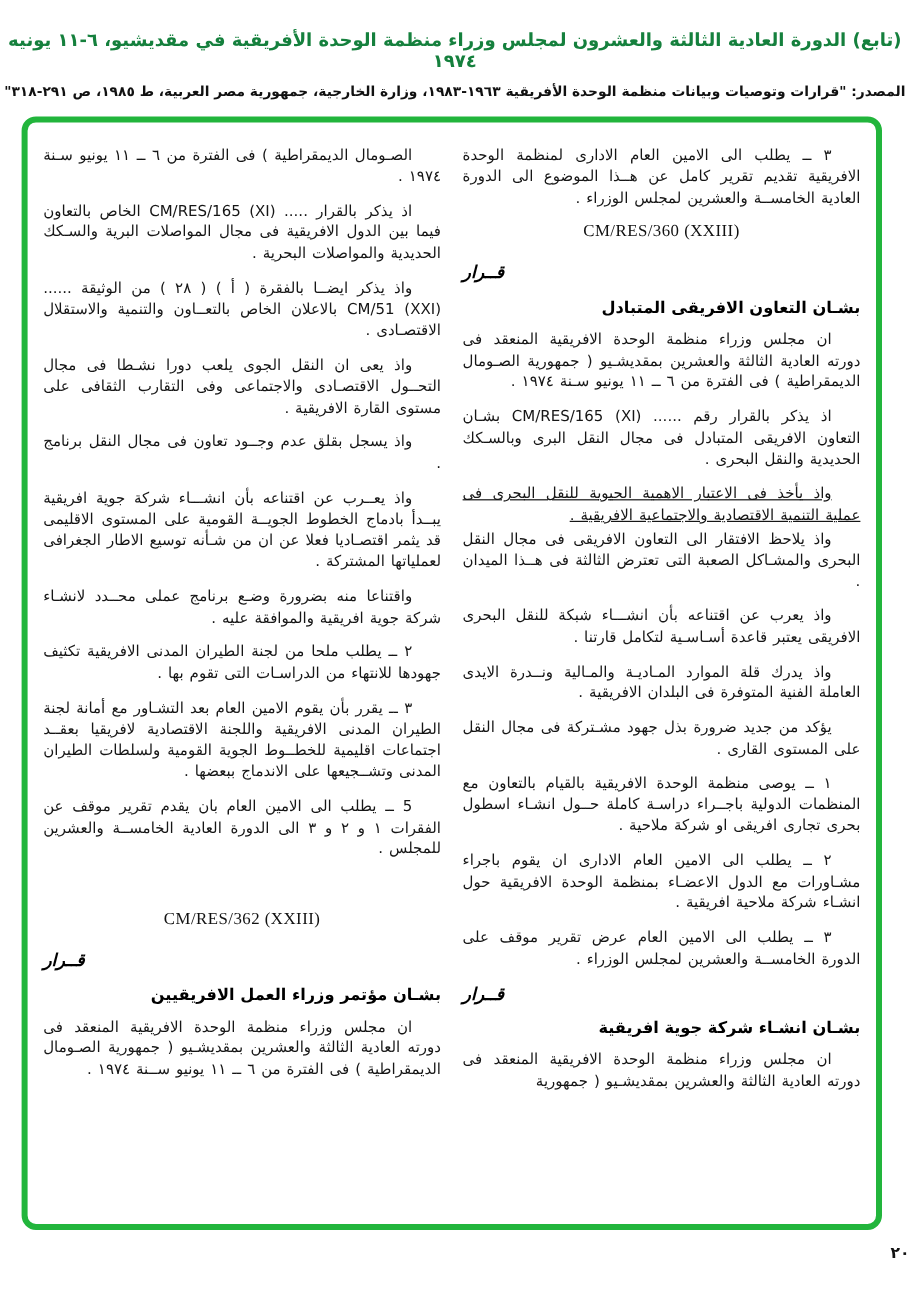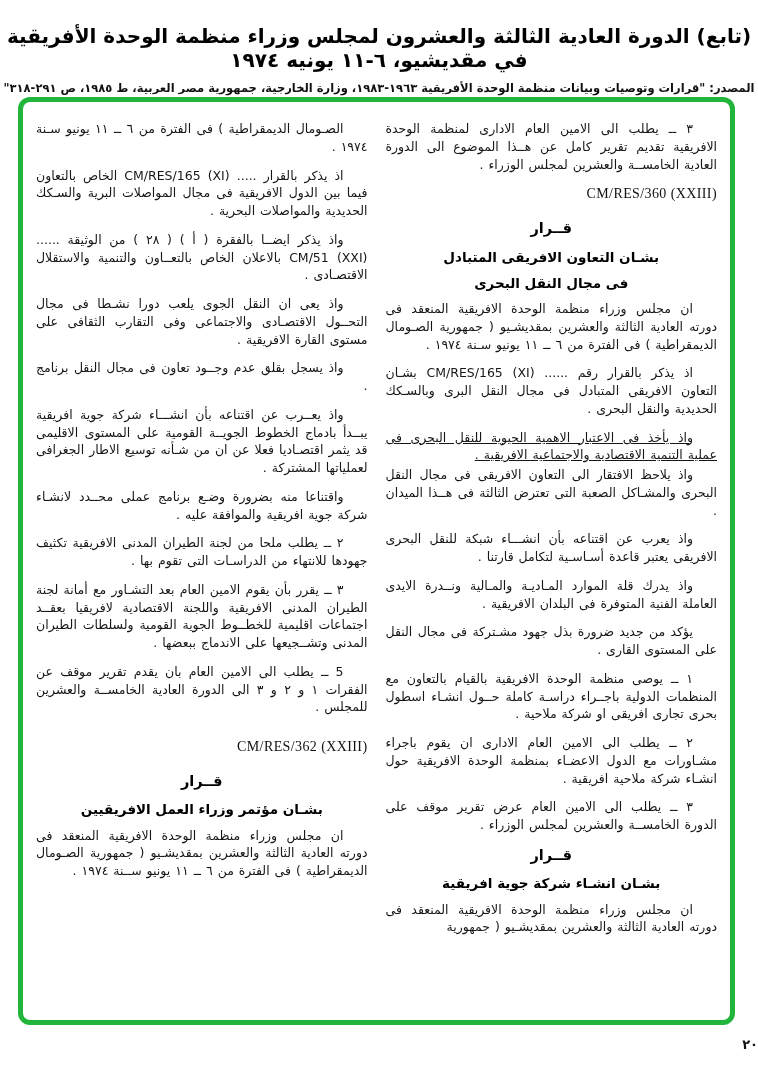--- a/index.html
+++ b/index.html
@@ -3,42 +3,42 @@
 <meta charset="utf-8">
 <style>
   html,body{margin:0;padding:0;}
   body{
     width:758px;height:1078px;position:relative;
     background:#ffffff;color:#1a1a1a;
     font-family:"DejaVu Sans","Liberation Sans",sans-serif;
     overflow:hidden;
   }
   .header{position:absolute;top:24px;left:0;right:0;text-align:center;direction:rtl;}
-  .header .h1{font-size:20px;font-weight:bold;color:#000000;}
+  .header .h1{font-size:15px;font-weight:bold;color:#15803d;}
   .header .h2{font-size:11.5px;font-weight:bold;margin-top:9px;color:#111;}
   .frame{
     position:absolute;left:18px;top:97px;width:717px;height:928px;
     border:5px solid var(--green,#22b53c);border-radius:12px;
     box-sizing:border-box;padding:18px 13px 10px 13px;overflow:hidden;background:#fff;
   }
   .cols{display:flex;direction:rtl;gap:18px;height:100%;}
   .col{flex:1;font-size:12.5px;line-height:1.42;color:#161616;}
   .para{
     margin:0 0 11px 0;text-align:justify;direction:rtl;
     text-indent:24px;word-spacing:1px;
   }
   .para.mb0{margin-bottom:2px;text-decoration:underline;}
   .ref{
-    direction:ltr;text-align:right;margin:8px 0 14px 0;
+    direction:ltr;text-align:center;margin:8px 0 14px 0;
     font-family:"Liberation Serif","DejaVu Serif",serif;
     font-size:14px;letter-spacing:.4px;color:#111;text-indent:0;
   }
-  .ref.mt-lg{margin-top:21px;}
-  .qarar{text-align:center;font-weight:bold;font-size:14.5px;margin:10px 0 9px 0;direction:rtl;color:#000;}
-  .sub{text-align:center;font-weight:bold;font-size:13.5px;margin:0 0 7px 0;direction:rtl;color:#000;}
+  .ref.mt-lg{margin-top:41px;}
+  .qarar{text-align:left;font-weight:bold;font-size:14.5px;margin:10px 0 9px 0;direction:rtl;color:#000;font-style:italic;}
+  .sub{text-align:right;font-weight:bold;font-size:13.5px;margin:0 0 7px 0;direction:rtl;color:#000;}
   .pagenum{
     position:absolute;top:1037px;left:0;right:0;text-align:right;
     font-size:13px;font-weight:bold;color:#111;
   }
 </style>
 </head>
 <body>
 
 <div class="header">
   <div class="h1">(تابع) الدورة العادية الثالثة والعشرون لمجلس وزراء منظمة الوحدة الأفريقية في مقديشيو، ٦-١١ يونيه ١٩٧٤</div>
@@ -46,21 +46,20 @@
 </div>
 
 <div class="frame">
   <div class="cols">
 
     <div class="col">
       <p class="para">٣ ــ يطلب الى الامين العام الادارى لمنظمة الوحدة الافريقية تقديم تقرير كامل عن هــذا الموضوع الى الدورة العادية الخامســة والعشرين لمجلس الوزراء .</p>
       <p class="ref">CM/RES/360 (XXIII)</p>
       <p class="qarar">قــرار</p>
       <p class="sub">بشـان التعاون الافريقى المتبادل</p>
-      <p class="sub">فى مجال النقل البحرى</p>
       <p class="para">ان مجلس وزراء منظمة الوحدة الافريقية المنعقد فى دورته العادية الثالثة والعشرين بمقديشـيو ( جمهورية الصـومال الديمقراطية ) فى الفترة من ٦ ــ ١١ يونيو سـنة ١٩٧٤ .</p>
       <p class="para">اذ يذكر بالقرار رقم ...... ‎CM/RES/165 (XI)‎ بشـان التعاون الافريقى المتبادل فى مجال النقل البرى وبالسـكك الحديدية والنقل البحرى .</p>
       <p class="para mb0">واذ يأخذ فى الاعتبار الاهمية الحيوية للنقل البحرى فى عملية التنمية الاقتصادية والاجتماعية الافريقية .</p>
       <p class="para">واذ يلاحظ الافتقار الى التعاون الافريقى فى مجال النقل البحرى والمشـاكل الصعبة التى تعترض الثالثة فى هــذا الميدان .</p>
       <p class="para">واذ يعرب عن اقتناعه بأن انشـــاء شبكة للنقل البحرى الافريقى يعتبر قاعدة أسـاسـية لتكامل قارتنا .</p>
       <p class="para">واذ يدرك قلة الموارد المـاديـة والمـالية ونــدرة الايدى العاملة الفنية المتوفرة فى البلدان الافريقية .</p>
       <p class="para">يؤكد من جديد ضرورة بذل جهود مشـتركة فى مجال النقل على المستوى القارى .</p>
       <p class="para">١ ــ يوصى منظمة الوحدة الافريقية بالقيام بالتعاون مع المنظمات الدولية باجــراء دراسـة كاملة حــول انشـاء اسطول بحرى تجارى افريقى او شركة ملاحية .</p>
       <p class="para">٢ ــ يطلب الى الامين العام الادارى ان يقوم باجراء مشـاورات مع الدول الاعضـاء بمنظمة الوحدة الافريقية حول انشـاء شركة ملاحية افريقية .</p>
       <p class="para">٣ ــ يطلب الى الامين العام عرض تقرير موقف على الدورة الخامســة والعشرين لمجلس الوزراء .</p>

